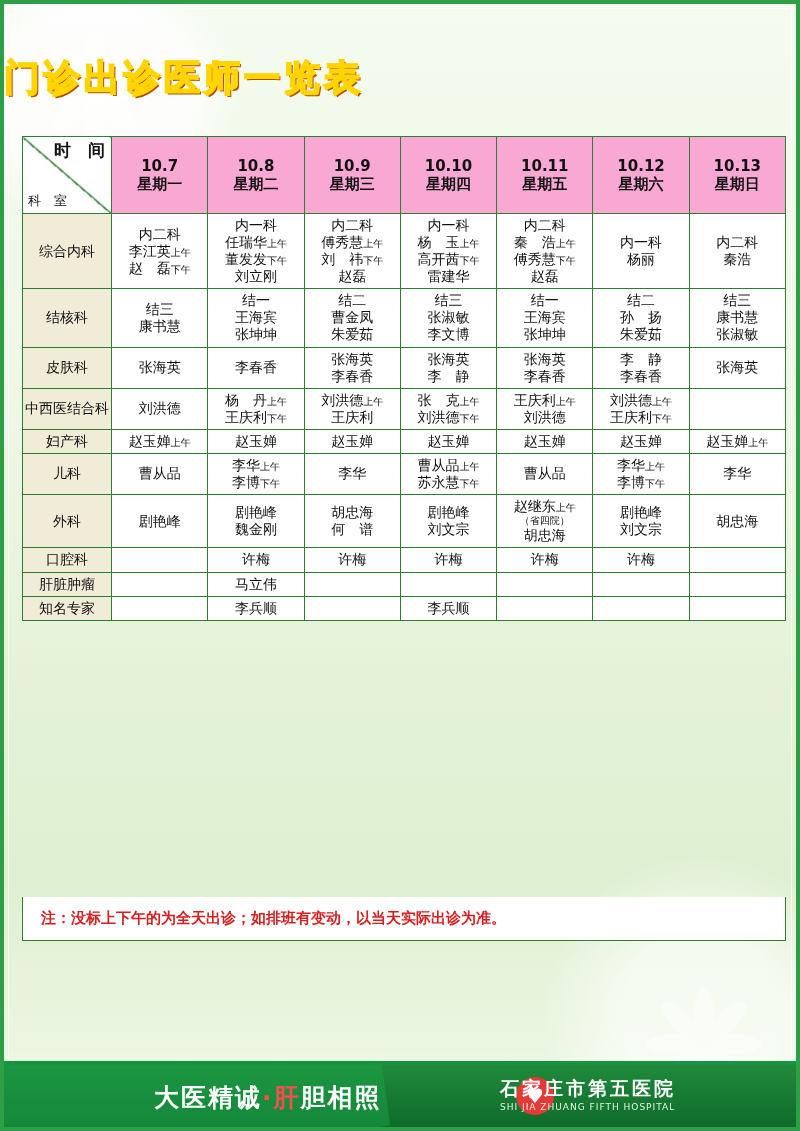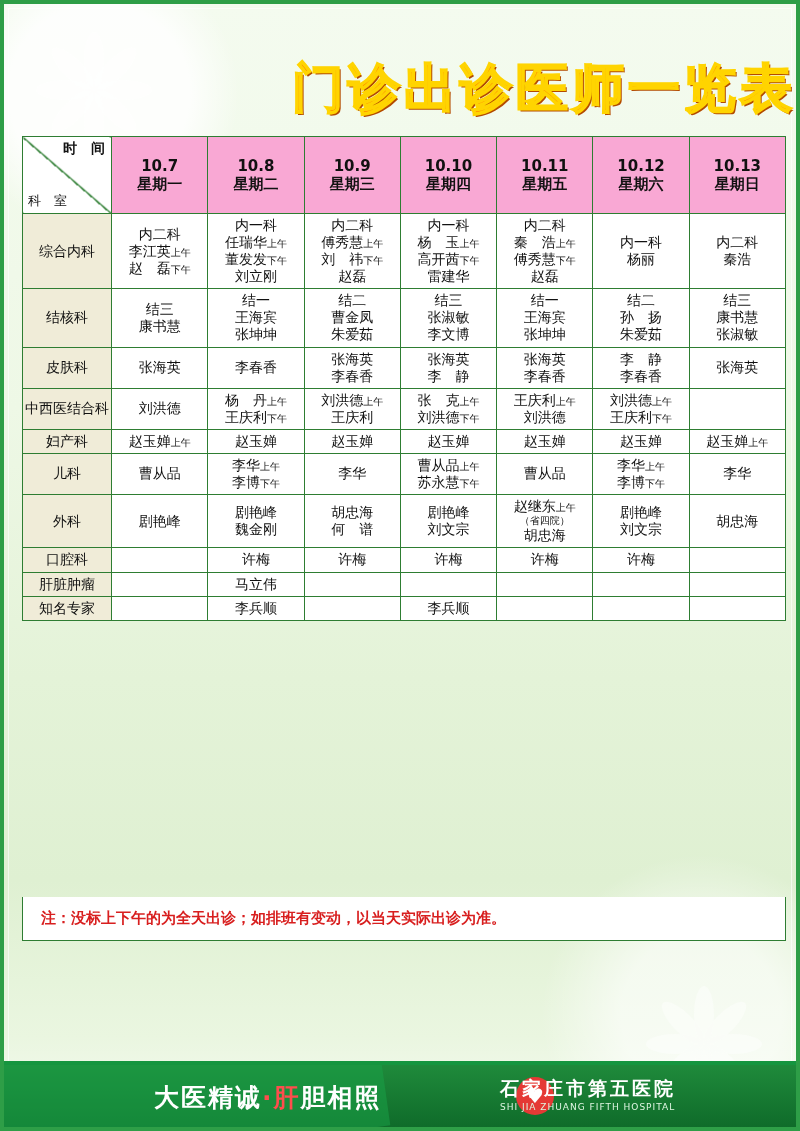--- a/index.html
+++ b/index.html
@@ -25,23 +25,23 @@
     position:absolute;inset:4px;
     border:1px solid rgba(255,255,255,.6);
     pointer-events:none;
   }
   
   .flower{position:absolute;pointer-events:none;opacity:.55;}
   .petal{position:absolute;width:58px;height:20px;border-radius:50%;background:rgba(255,255,255,.9);
          transform-origin:0 50%;}
   .title{
     position:absolute;top:50px;left:0;right:0;
-    text-align:right;
+    text-align:left;
     font-family:"DejaVu Sans","Liberation Sans",sans-serif;
-    font-size:52px;
+    font-size:36px;
     font-weight:700;
     letter-spacing:4px;
     color:#ff7a00;
     -webkit-text-stroke:2px #ffd400;
     text-shadow:
       2px 2px 0 #b34b00,
       0 0 1px #ffcc00;
   }
   table.sched{
     position:absolute;
@@ -62,21 +62,21 @@
   }
   .corner{
     width:86px;
     height:70px;
     position:relative;
     background:
       linear-gradient(to top right, transparent 0 calc(50% - 1px), #2e7d32 calc(50% - 1px), #2e7d32 calc(50% + 0px), transparent calc(50% + 1px));
     padding:0;
   }
   .corner .ks{position:absolute;left:5px;bottom:4px;font-size:13px;font-weight:400;color:#111;}
-  .corner .sj{position:absolute;right:6px;top:3px;font-size:14px;font-weight:700;color:#111;padding-left:19px;}
+  .corner .sj{position:absolute;right:6px;top:3px;font-size:17px;font-weight:700;color:#111;padding-left:19px;}
   thead td.dayhead{
     background:#f9a8d4;
     font-weight:700;
     font-size:15px;
     height:70px;
   }
   thead td.dayhead .d{display:block;}
   thead td.dayhead .w{display:block;}
   td.dept{
     width:86px;

